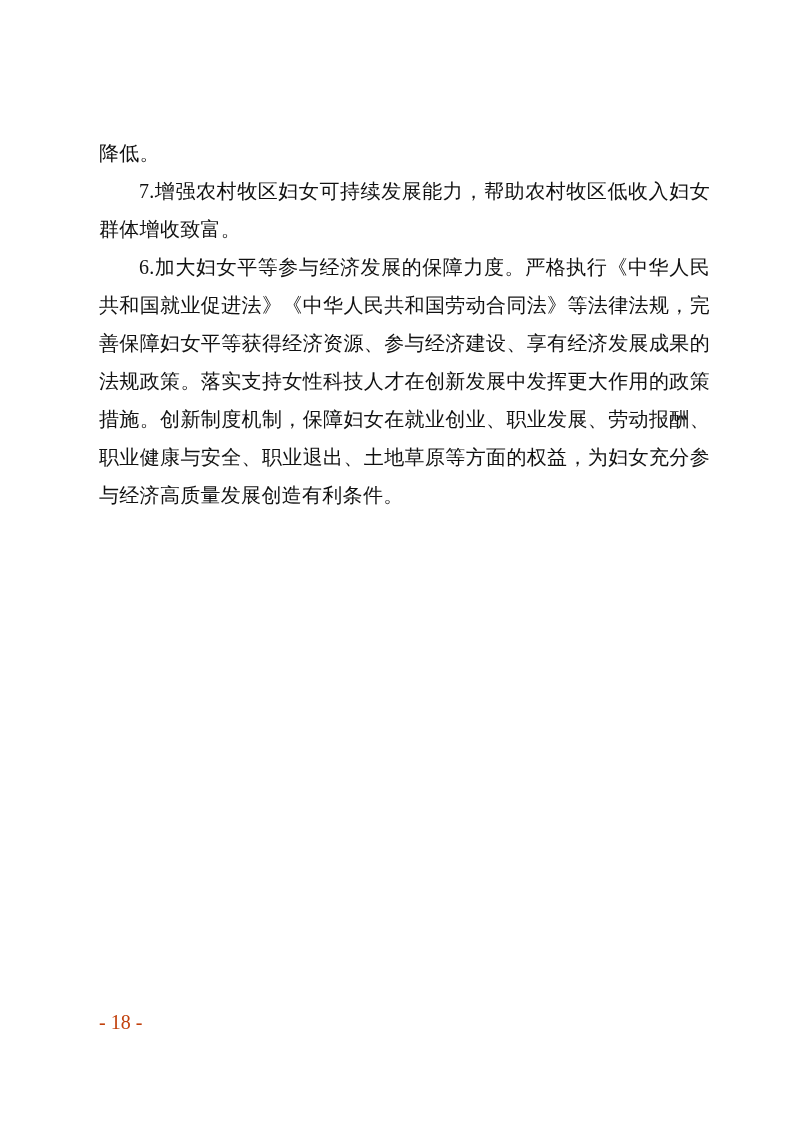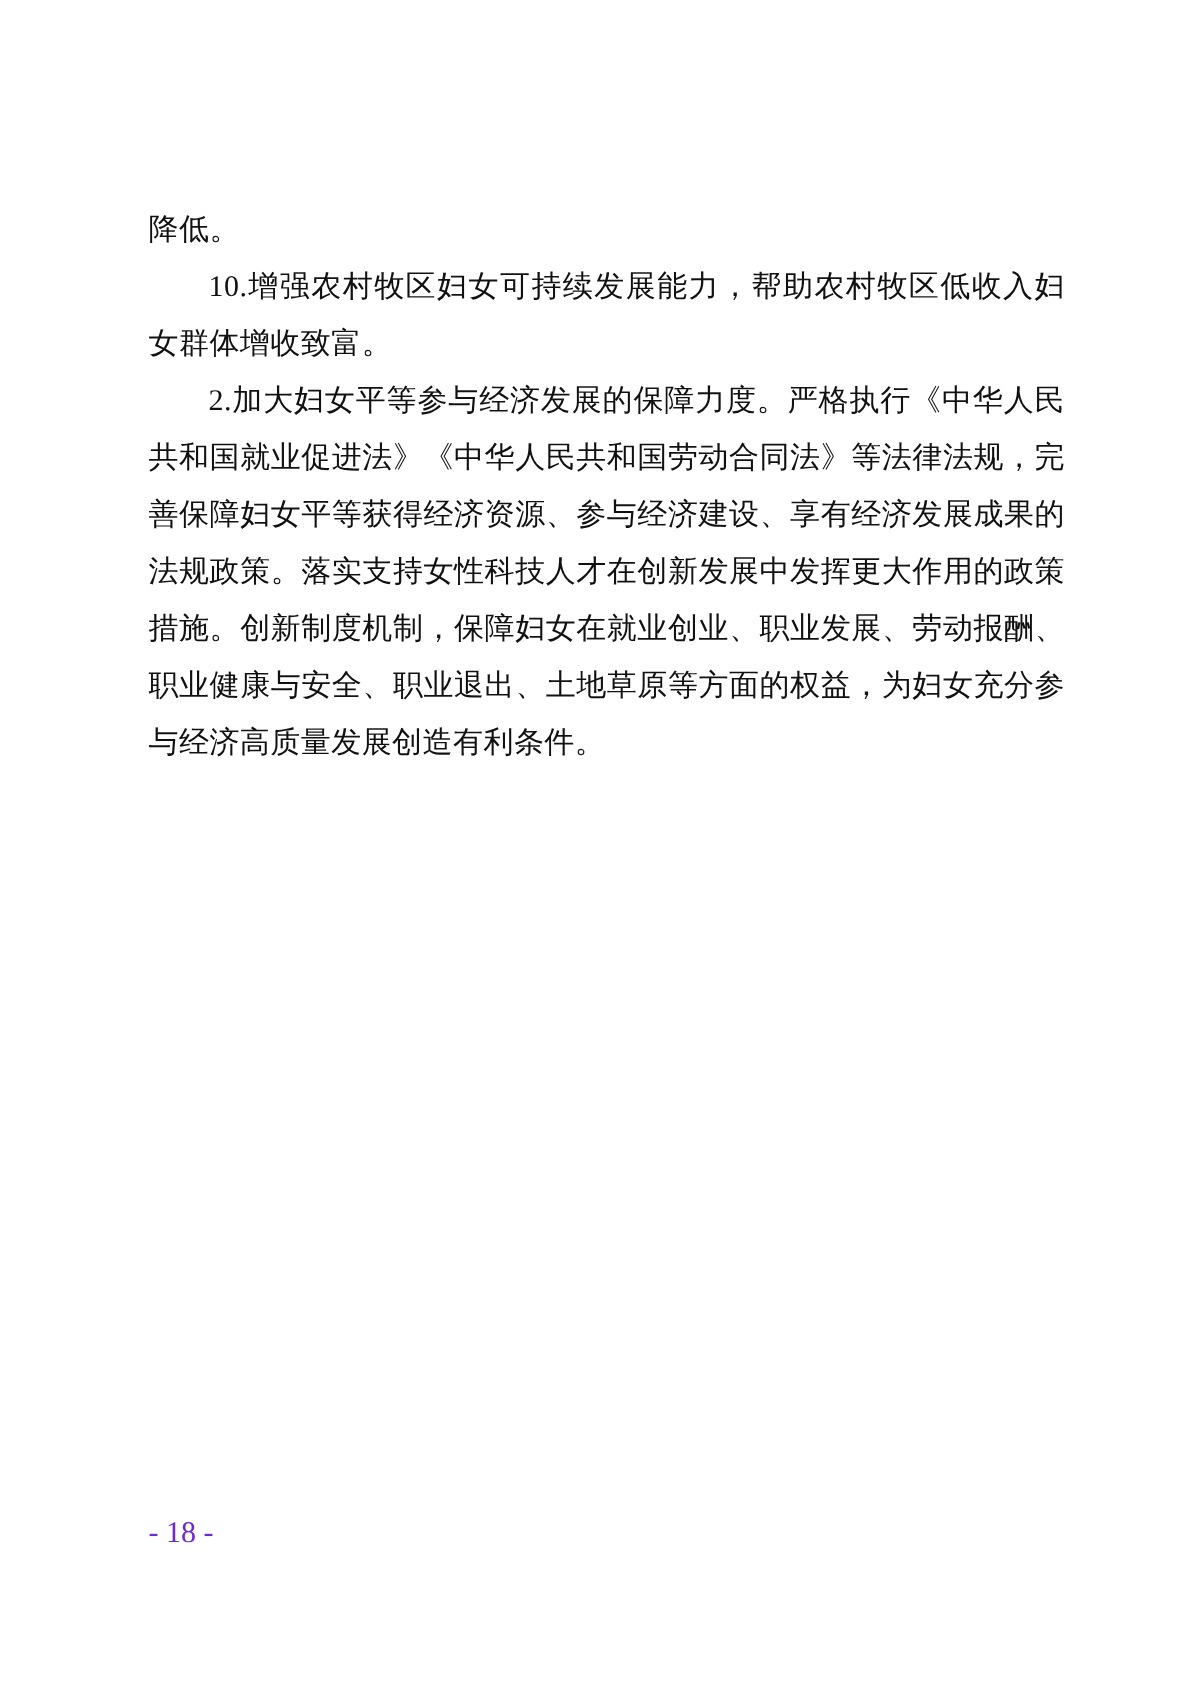--- a/index.html
+++ b/index.html
@@ -47,26 +47,26 @@
     font-weight: bold;
     text-align: left;
   }
   .page-number {
     position: absolute;
     left: 99px;
     top: 1008px;
     font-size: 20px;
     line-height: 28px;
     font-family: "Liberation Serif", "DejaVu Serif", serif;
-    color: #6d28d9;
+    color: #c2410c;
   }
 </style>
 </head>
 <body>
 
 <div class="page">
   <div class="doc-body">
     <p>降低。</p>
-    <p class="indent">10.增强农村牧区妇女可持续发展能力，帮助农村牧区低收入妇女群体增收致富。</p>
-    <p class="indent">2.加大妇女平等参与经济发展的保障力度。严格执行《中华人民共和国就业促进法》《中华人民共和国劳动合同法》等法律法规，完善保障妇女平等获得经济资源、参与经济建设、享有经济发展成果的法规政策。落实支持女性科技人才在创新发展中发挥更大作用的政策措施。创新制度机制，保障妇女在就业创业、职业发展、劳动报酬、职业健康与安全、职业退出、土地草原等方面的权益，为妇女充分参与经济高质量发展创造有利条件。</p>
+    <p class="indent">7.增强农村牧区妇女可持续发展能力，帮助农村牧区低收入妇女群体增收致富。</p>
+    <p class="indent">6.加大妇女平等参与经济发展的保障力度。严格执行《中华人民共和国就业促进法》《中华人民共和国劳动合同法》等法律法规，完善保障妇女平等获得经济资源、参与经济建设、享有经济发展成果的法规政策。落实支持女性科技人才在创新发展中发挥更大作用的政策措施。创新制度机制，保障妇女在就业创业、职业发展、劳动报酬、职业健康与安全、职业退出、土地草原等方面的权益，为妇女充分参与经济高质量发展创造有利条件。</p>
   </div>
   <div class="page-number">- 18 -</div>
 </div>
 
 </body></html>

